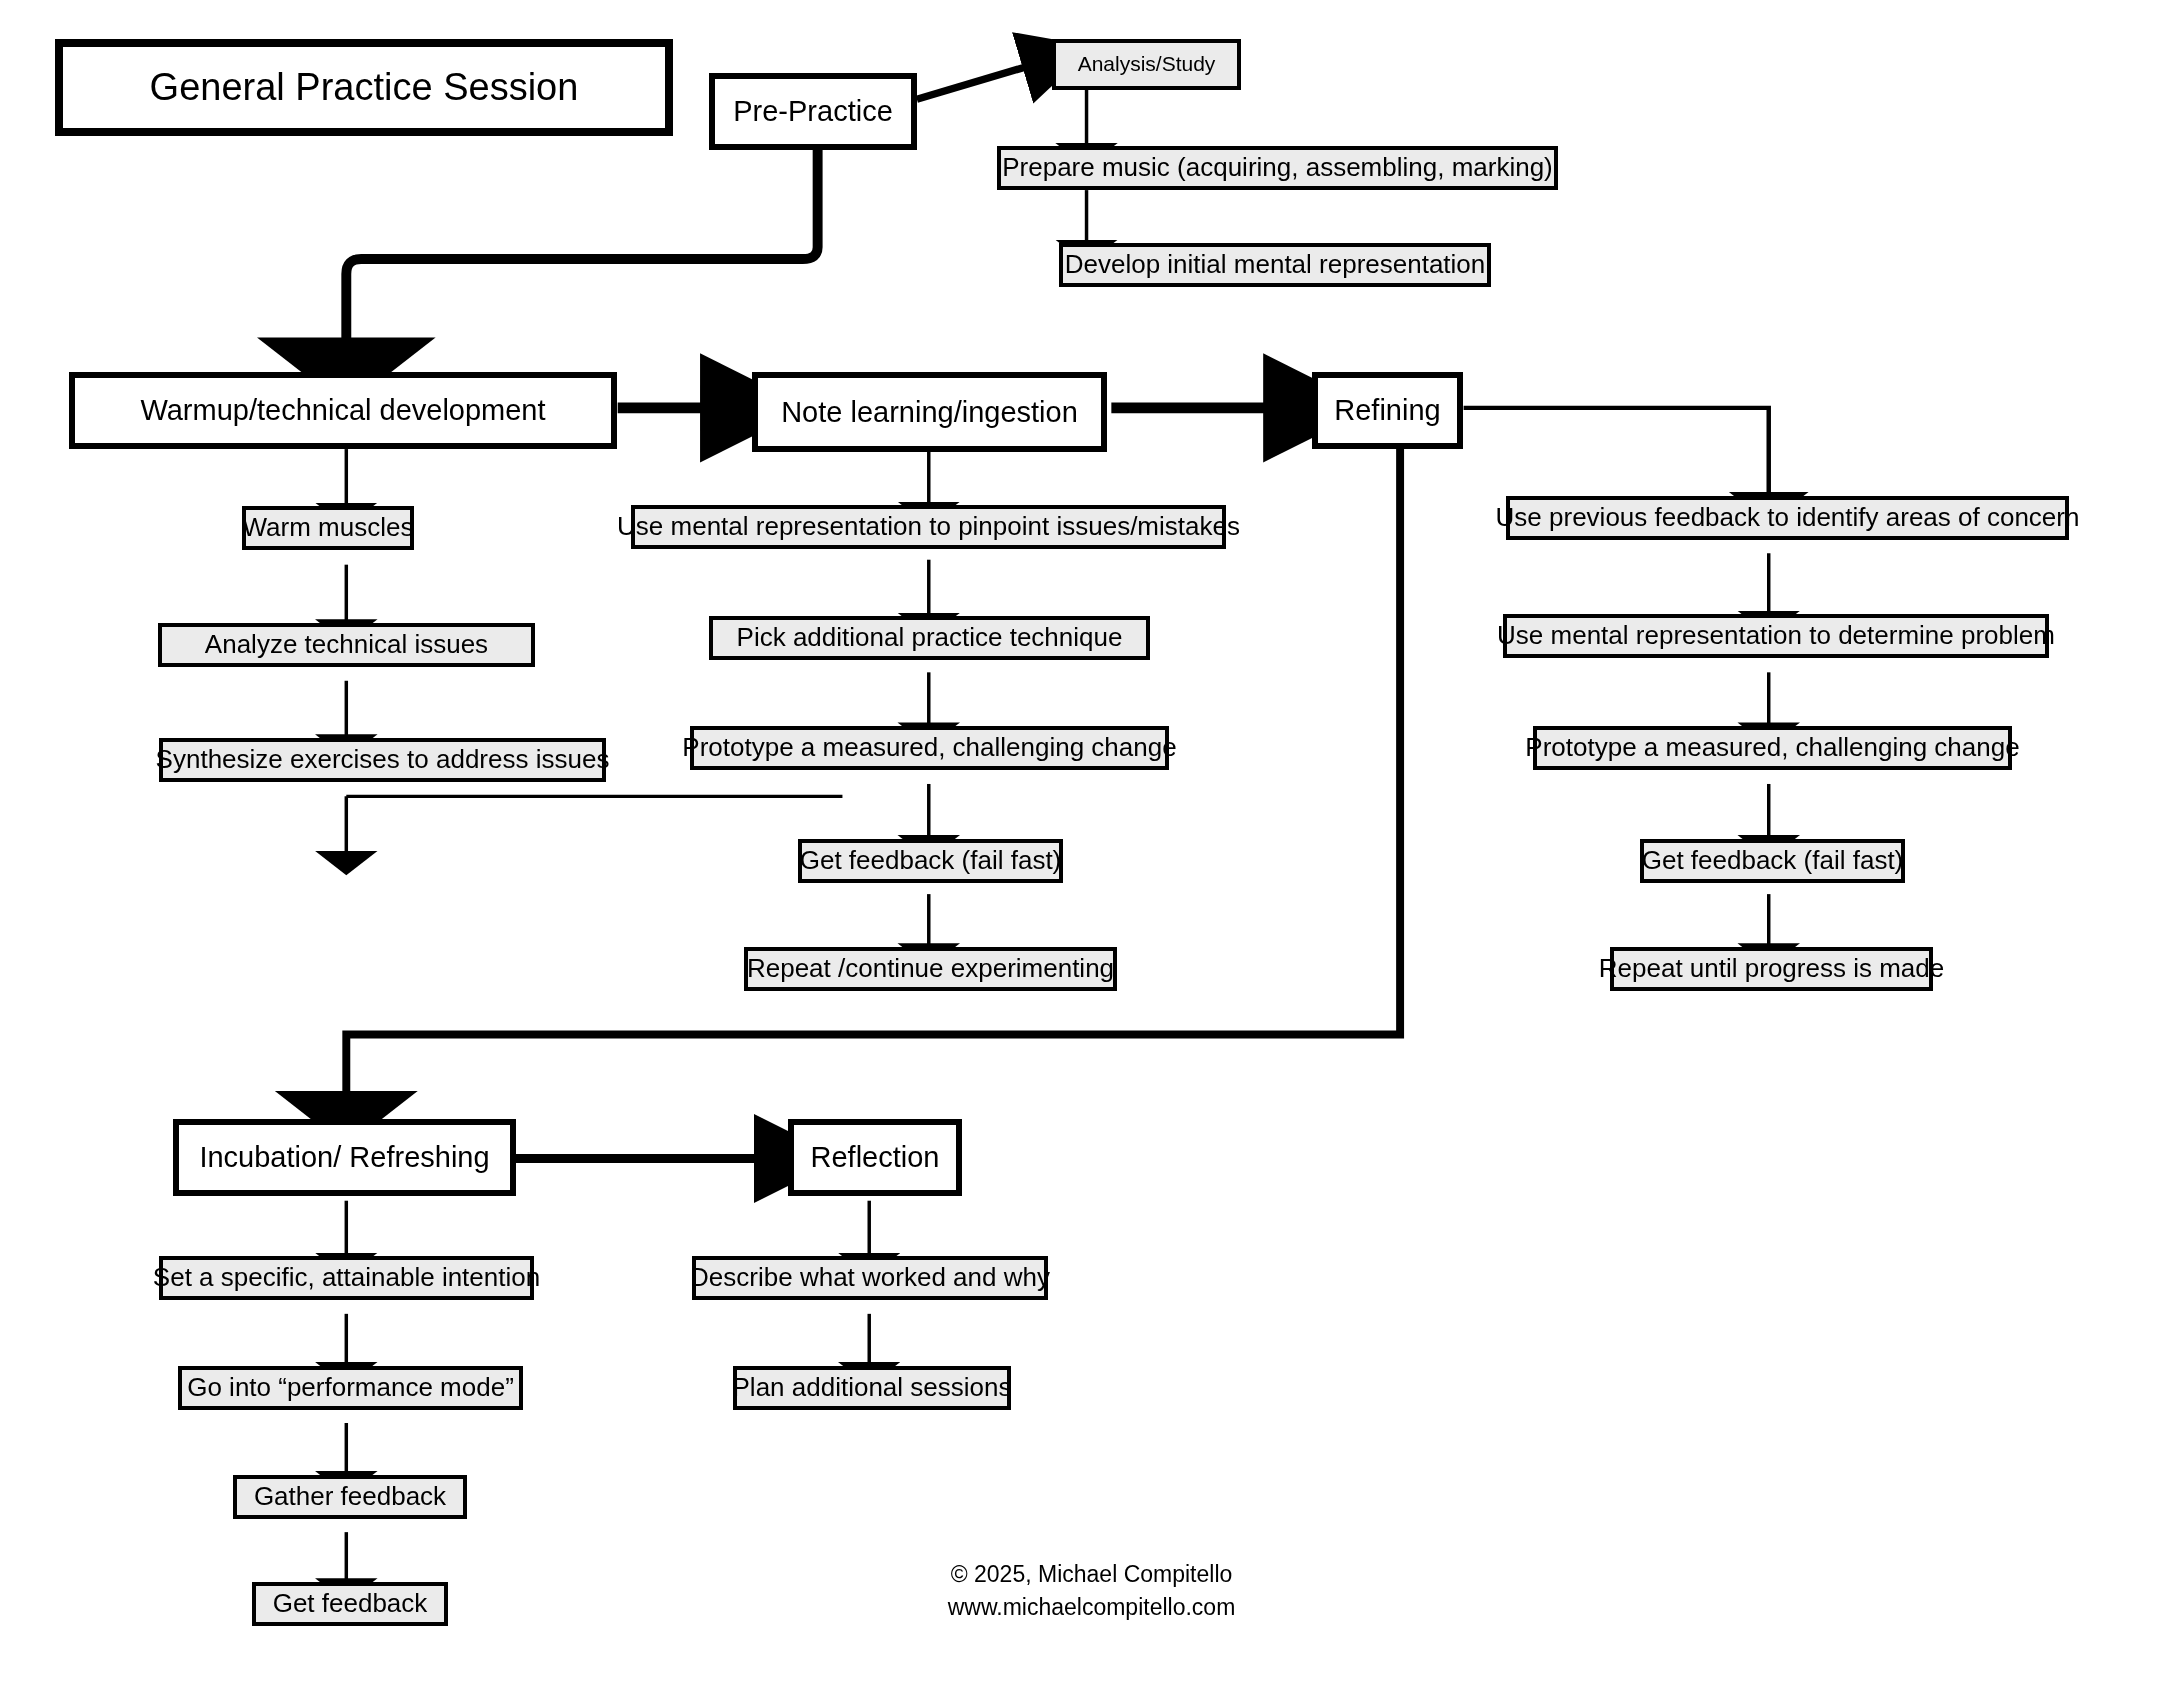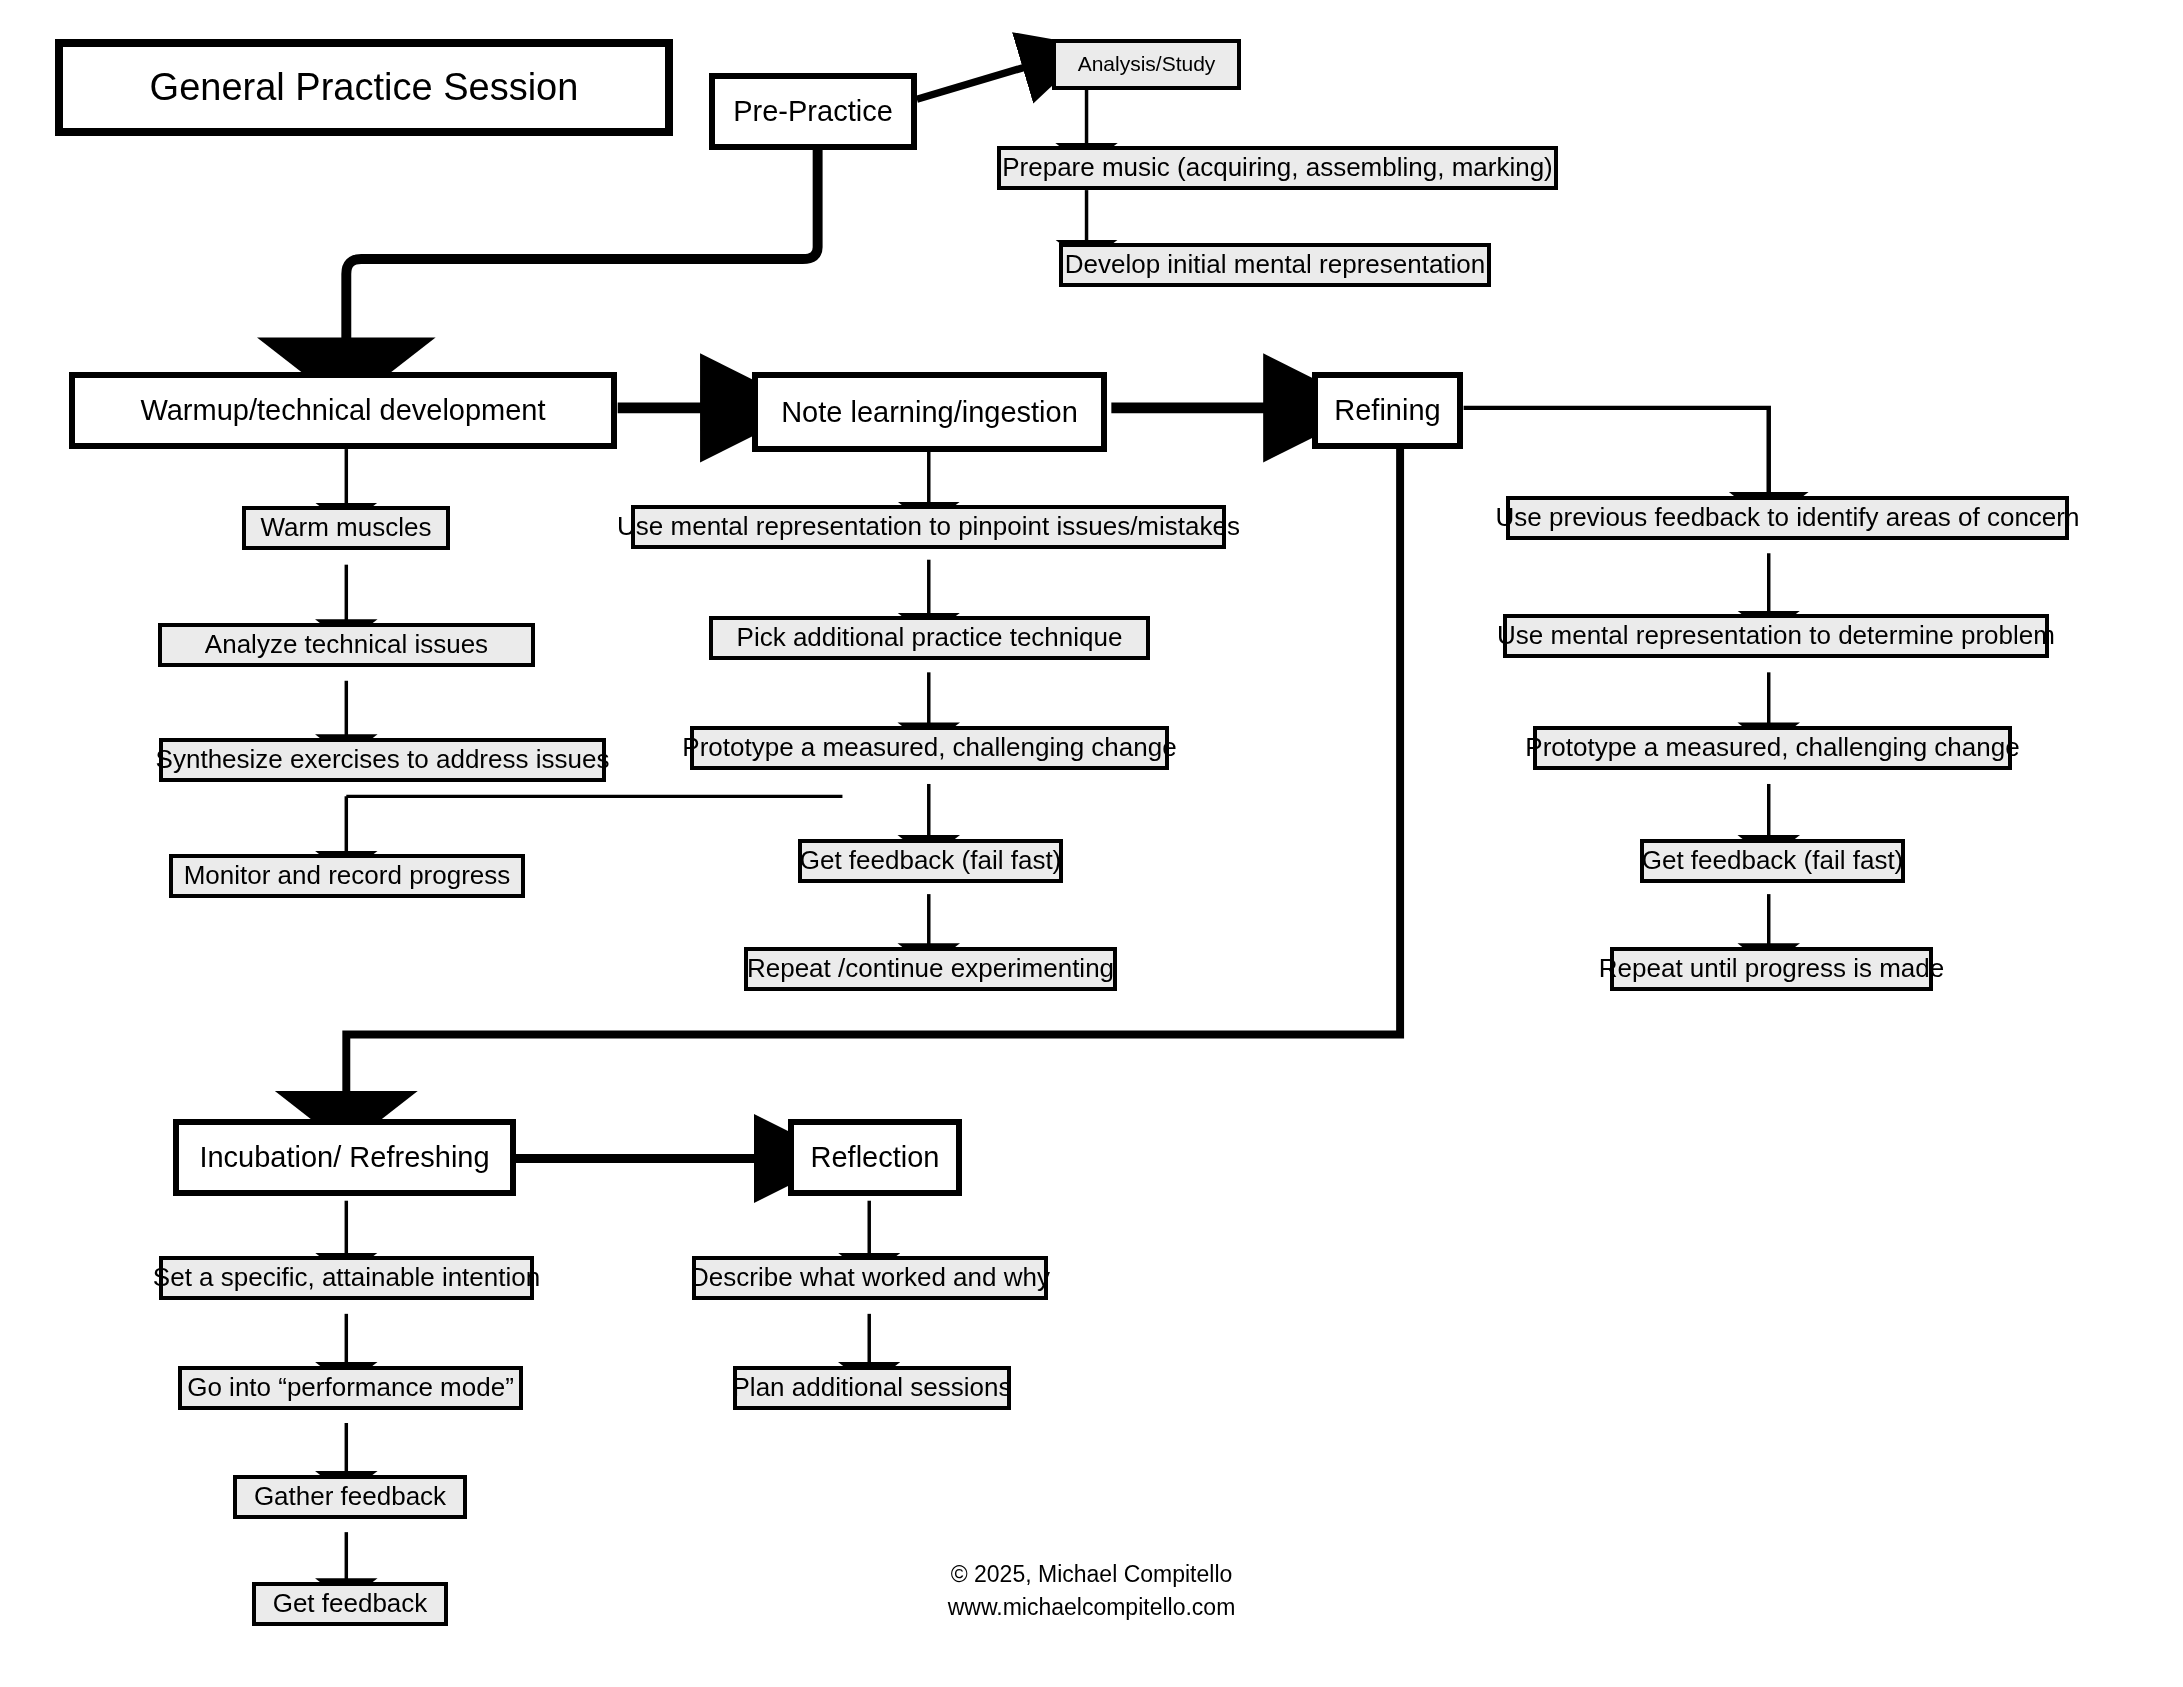--- a/index.html
+++ b/index.html
@@ -151,35 +151,32 @@
   </div>
 
   <div class="node step" style="left:1059px; top:243px; width:432px; height:44px;">
     <span>Develop initial mental representation</span>
   </div>
 
   <div class="node stage" style="left:69px; top:372px; width:548px; height:77px;">
     <span>Warmup/technical development</span>
   </div>
 
-  <div class="node step" style="left:242px; top:506px; width:208px; height:44px;">
+  <div class="node step" style="left:242px; top:506px; width:172px; height:44px;">
     <span>Warm muscles</span>
   </div>
 
   <div class="node step" style="left:158px; top:623px; width:377px; height:44px;">
     <span>Analyze technical issues</span>
   </div>
 
   <div class="node step" style="left:123px; top:738px; width:447px; height:44px;margin-left:36px;">
     <span>Synthesize exercises to address issues</span>
   </div>
 
-  <div class="node step" style="left:169px; top:854px; width:356px; height:44px;">
-    <span>Monitor and record progress</span>
-  </div>
 
   <div class="node stage" style="left:752px; top:372px; width:355px; height:80px;">
     <span>Note learning/ingestion</span>
   </div>
 
   <div class="node step" style="left:631px; top:505px; width:595px; height:44px;">
     <span>Use mental representation to pinpoint issues/mistakes</span>
   </div>
 
   <div class="node step" style="left:709px; top:616px; width:441px; height:44px;">

